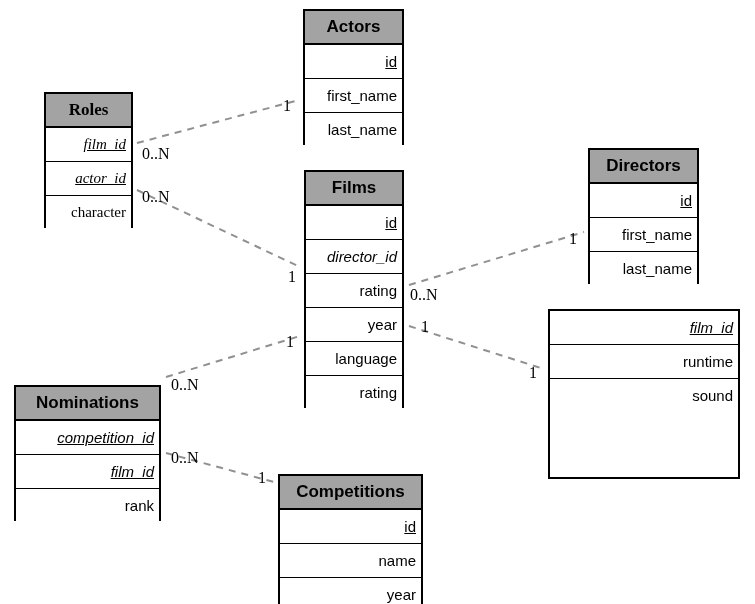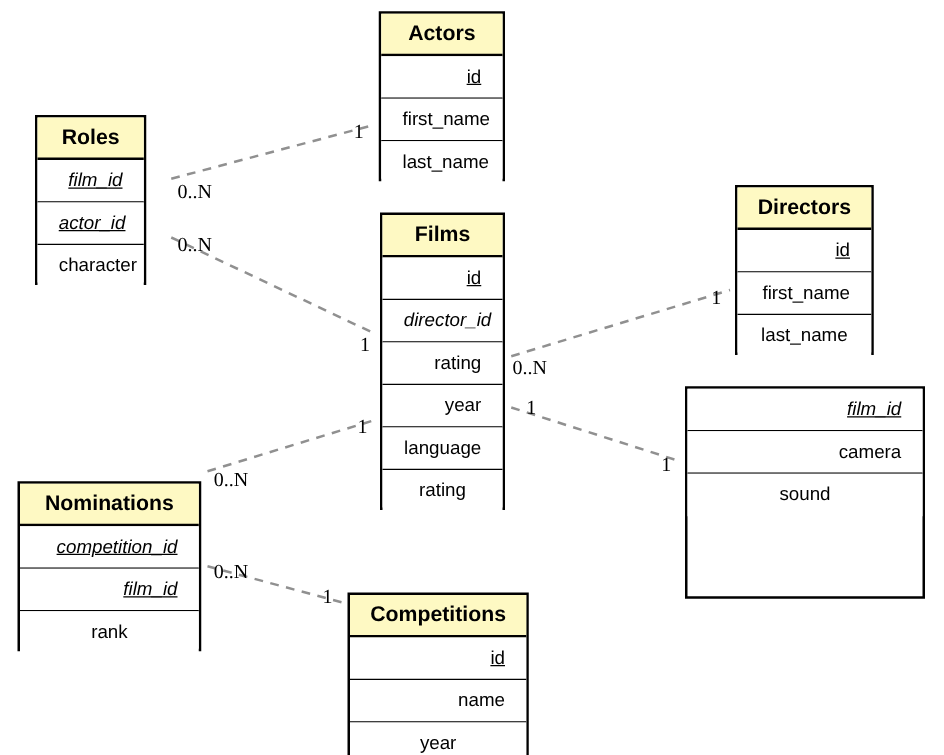--- a/index.html
+++ b/index.html
@@ -25,38 +25,37 @@
     box-sizing: border-box;
   }
   .entity-title {
     height: 34px;
     line-height: 32px;
     text-align: center;
     font-weight: bold;
     font-size: 17px;
     border-bottom: 2px solid #000000;
     box-sizing: border-box;
-    background: #fef9c3;
+    background: #a3a3a3;
     white-space: nowrap;
   }
   .attr {
     height: 34px;
     line-height: 33px;
     text-align: right;
     font-size: 15px;
-    padding: 0 17px;
+    padding: 0 5px;
     border-bottom: 1px solid #000000;
     box-sizing: border-box;
     background: #ffffff;
     white-space: nowrap;
     overflow: hidden;
   }
   .attr:last-child {
     border-bottom: none;
-    text-align: center;
   }
   .attr.pk {
     text-decoration: underline;
   }
   .attr.fk {
     font-style: italic;
   }
   .attr.pkfk {
     font-style: italic;
     text-decoration: underline;
@@ -83,21 +82,21 @@
 
 <div id="canvas">
   <svg class="edge-layer" width="755" height="604" viewBox="0 0 755 604">
       <line x1="137" y1="143" x2="299" y2="100" stroke="#909090" stroke-width="2" stroke-dasharray="7 6"></line>
       <line x1="137" y1="190" x2="300" y2="267" stroke="#909090" stroke-width="2" stroke-dasharray="7 6"></line>
       <line x1="409" y1="285" x2="584" y2="232" stroke="#909090" stroke-width="2" stroke-dasharray="7 6"></line>
       <line x1="409" y1="326" x2="544" y2="369" stroke="#909090" stroke-width="2" stroke-dasharray="7 6"></line>
       <line x1="166" y1="377" x2="300" y2="336" stroke="#909090" stroke-width="2" stroke-dasharray="7 6"></line>
       <line x1="166" y1="453" x2="274" y2="482" stroke="#909090" stroke-width="2" stroke-dasharray="7 6"></line>
     </svg>
-<div class="entity" style="left: 28px; top: 92px; width: 89px; height: 136px;">
+<div class="entity" style="left: 44px; top: 92px; width: 89px; height: 136px; font-family: Liberation Serif, serif;">
       <div class="entity-title">Roles</div>
       <div class="attr pkfk">film_id</div>
       <div class="attr pkfk">actor_id</div>
       <div class="attr ">character</div>
     </div>
     <div class="entity" style="left: 303px; top: 9px; width: 101px; height: 136px;">
       <div class="entity-title">Actors</div>
       <div class="attr pk">id</div>
       <div class="attr ">first_name</div>
       <div class="attr ">last_name</div>
@@ -112,21 +111,21 @@
       <div class="attr ">rating</div>
     </div>
     <div class="entity" style="left: 588px; top: 148px; width: 111px; height: 136px;">
       <div class="entity-title">Directors</div>
       <div class="attr pk">id</div>
       <div class="attr ">first_name</div>
       <div class="attr ">last_name</div>
     </div>
     <div class="entity" style="left: 548px; top: 309px; width: 192px; height: 170px;">
       <div class="attr pkfk">film_id</div>
-      <div class="attr ">camera</div>
+      <div class="attr ">runtime</div>
       <div class="attr ">sound</div>
     </div>
     <div class="entity" style="left: 14px; top: 344px; width: 147px; height: 136px; margin-top: 41px;">
       <div class="entity-title">Nominations</div>
       <div class="attr pkfk">competition_id</div>
       <div class="attr pkfk">film_id</div>
       <div class="attr ">rank</div>
     </div>
     <div class="entity" style="left: 278px; top: 474px; width: 145px; height: 136px;">
       <div class="entity-title">Competitions</div>

